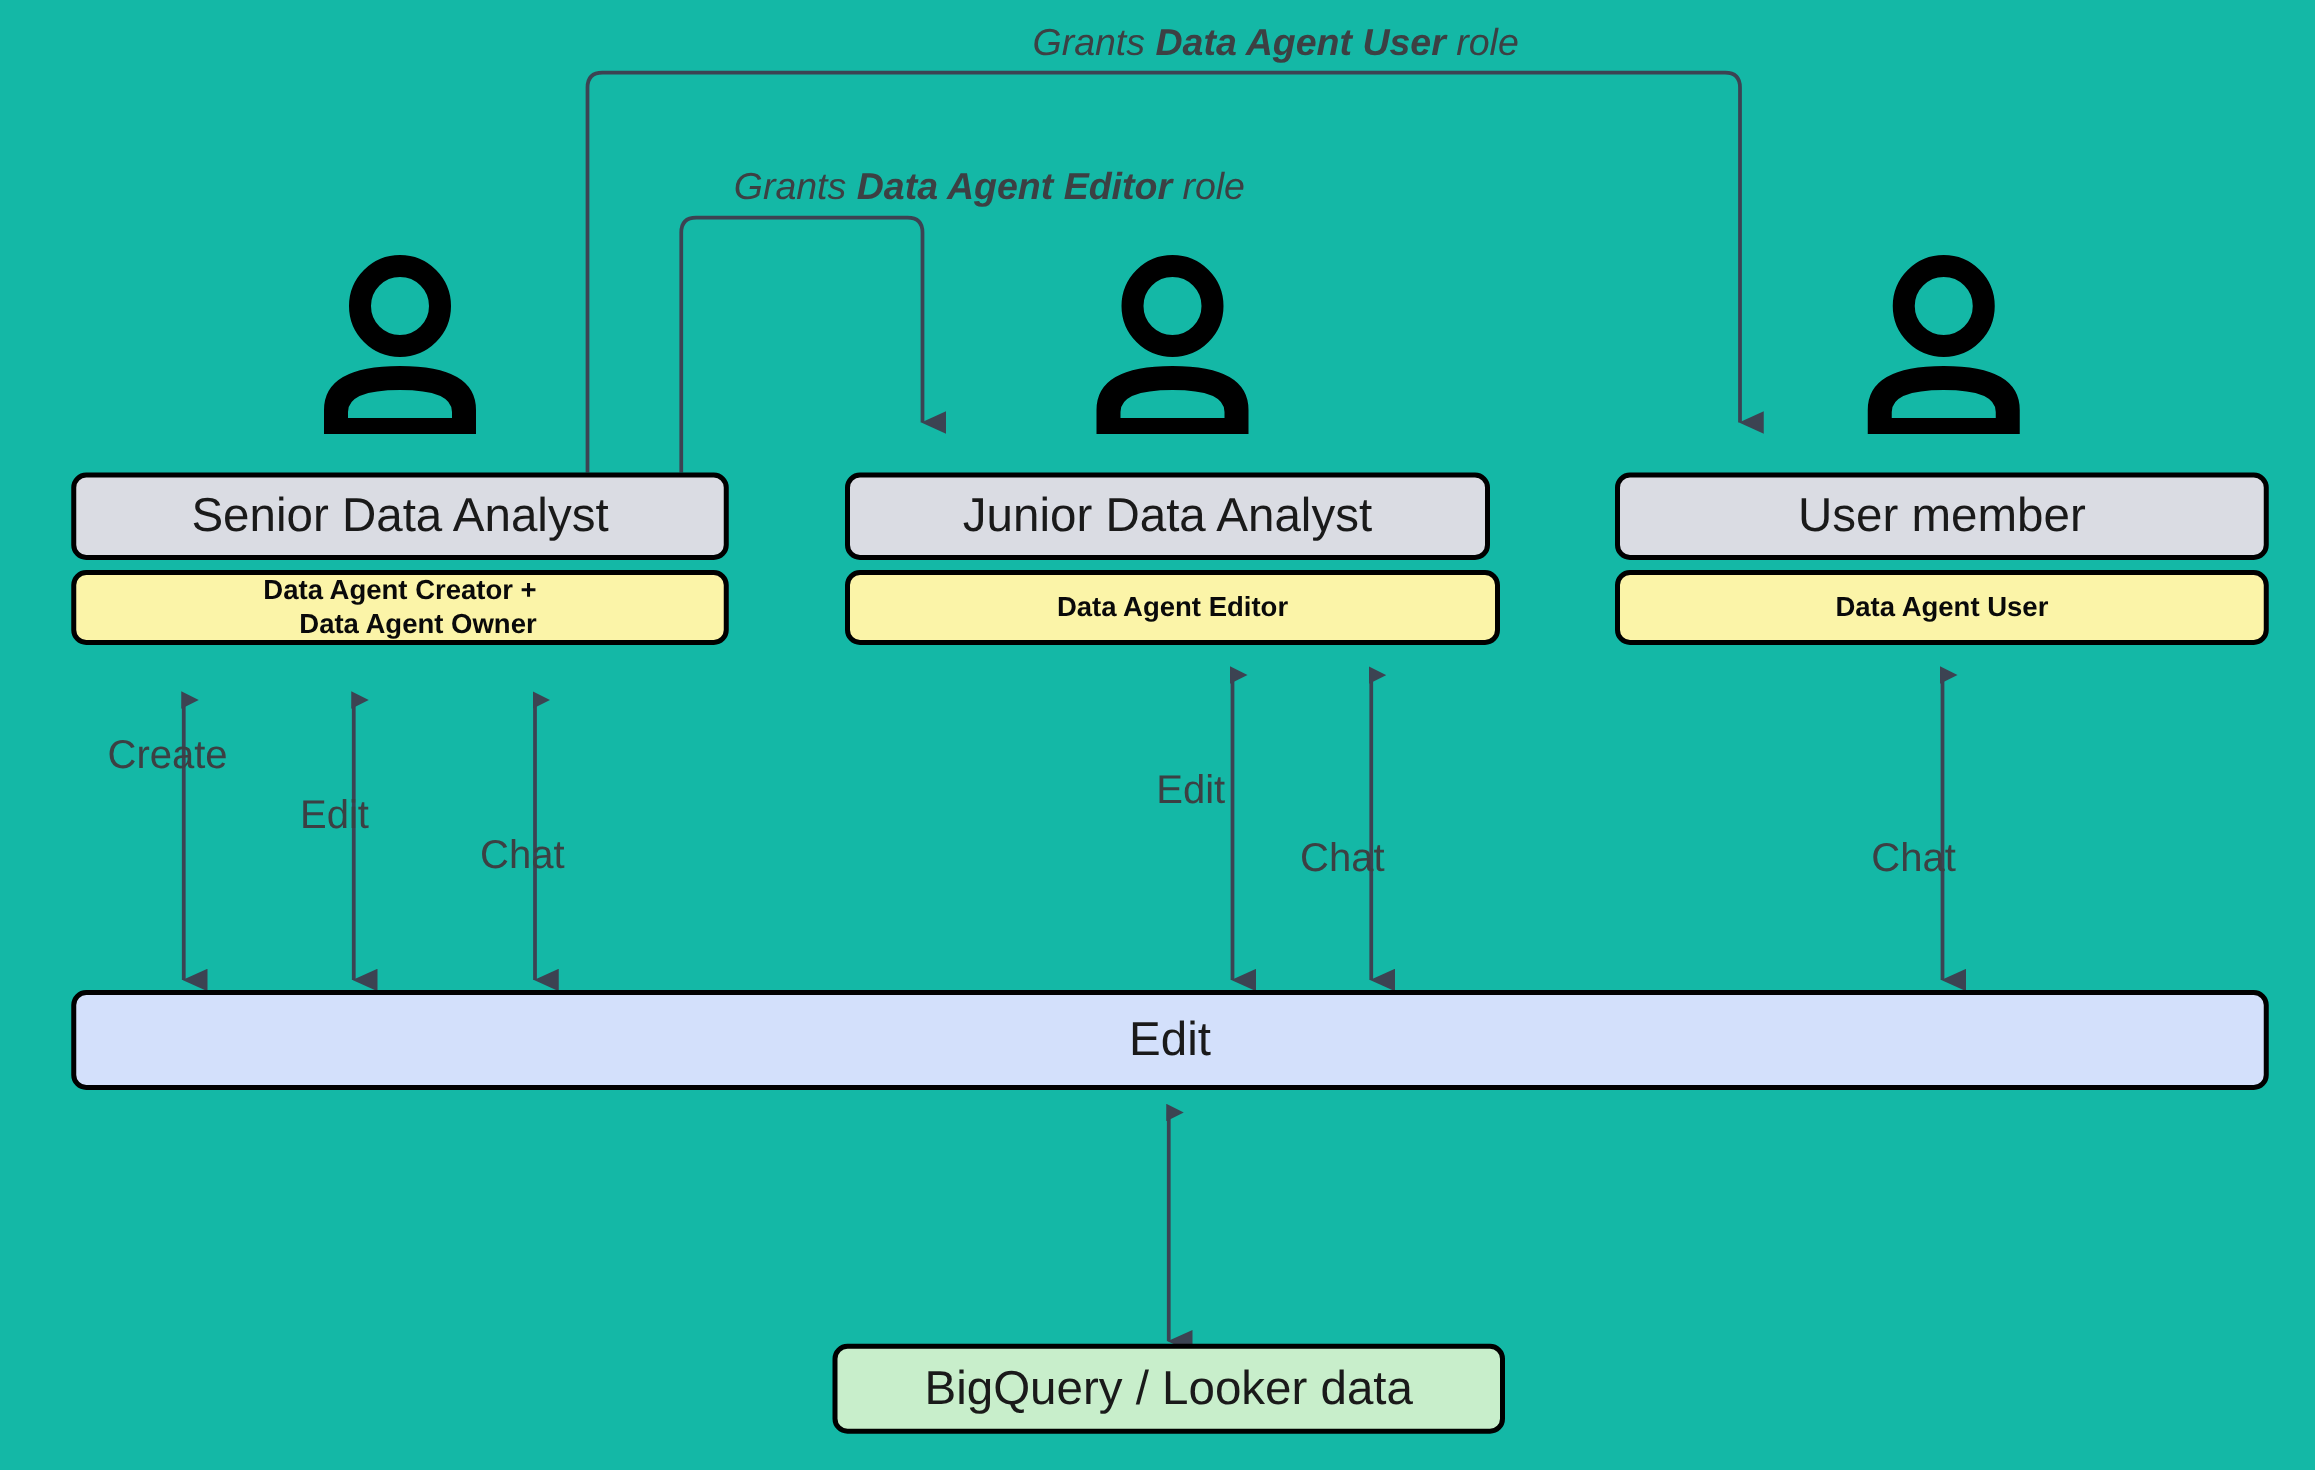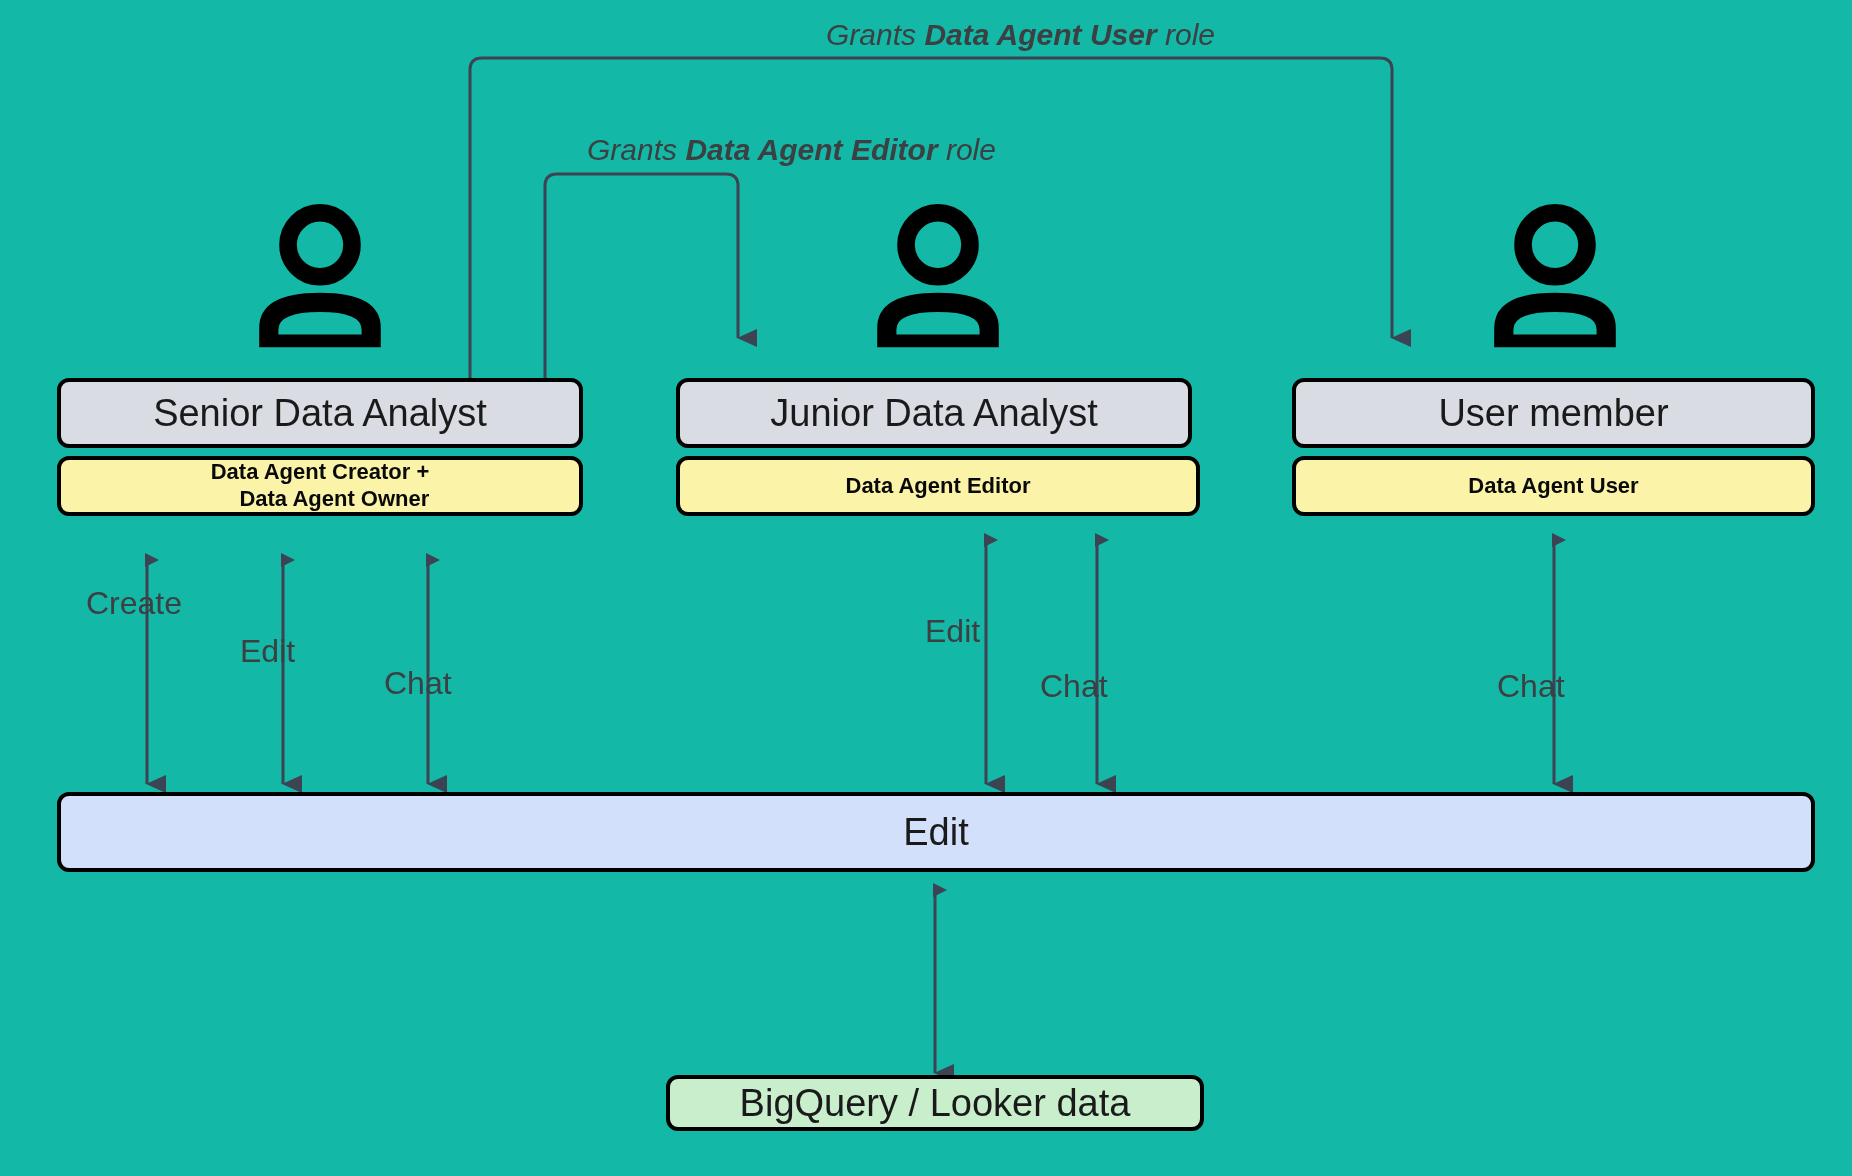--- a/index.html
+++ b/index.html
@@ -188,17 +188,17 @@
   <div class="role-box perm-box" style="left:1292px; top:456px; width:523px;">
     <span>Data Agent User</span>
   </div>
 
   <div class="edge-label" style="left:1497px; top:668px;">Chat</div>
 
   <div class="agent-box" style="left:57px; top:792px; width:1758px; height:80px;">
     <span>Edit</span>
   </div>
 
-  <div class="data-box" style="left:666px; top:1075px; width:538px; height:56px;">
+  <div class="data-box" style="left:666px; top:1075px; width:538px; height:72px;">
     <span>BigQuery / Looker data</span>
   </div>
 
 </div>
 
 </body></html>

